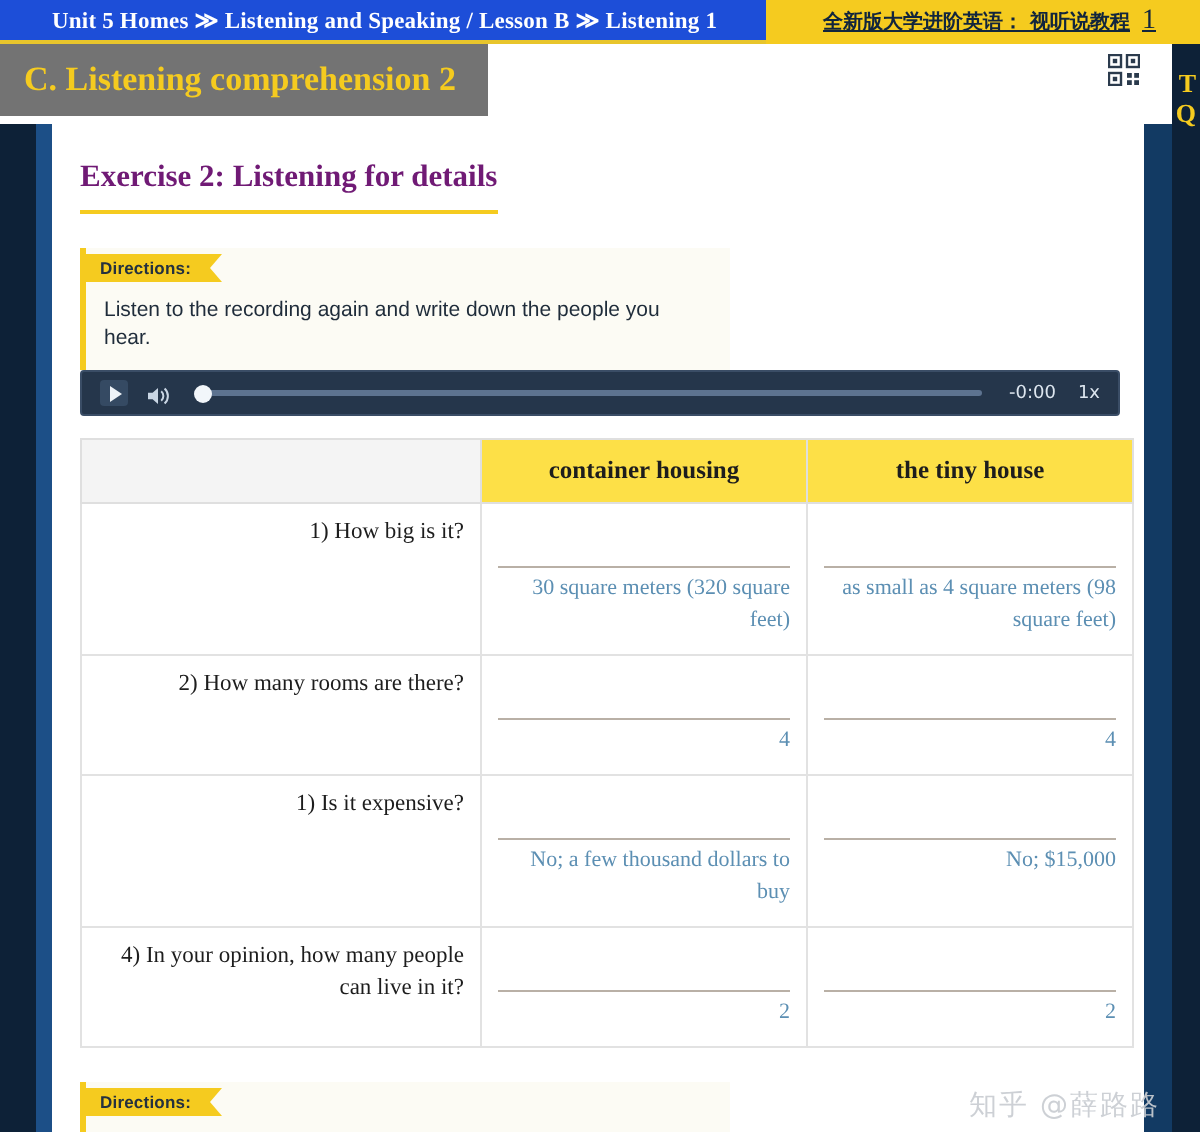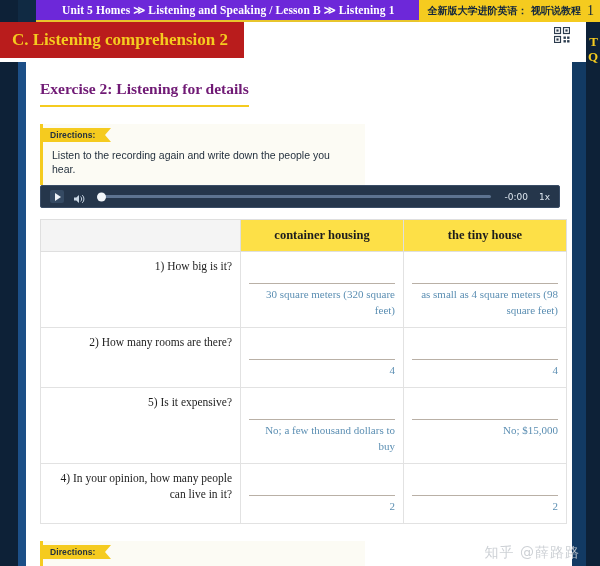--- a/index.html
+++ b/index.html
@@ -55,67 +55,67 @@
   
   .topbar {
     position: absolute;
     left: 0; top: 0; right: 0;
     height: 22px;
     z-index: 8;
     display: flex;
     align-items: stretch;
   }
   .topbar-left {
-    background: #6d28d9;
+    background: #1d4ed8;
     color: #ffffff;
     flex: 0 0 383px;
     display: flex;
     align-items: center;
     padding-left: 26px;
     font-family: "Liberation Serif", serif;
     font-size: 11.5px;
     font-weight: bold;
     letter-spacing: .1px;
     white-space: nowrap;
     border-bottom: 2px solid #e8c52c;
-    margin-left: 36px;
   }
   .topbar-right {
     background: #f5cb1f;
     color: #11253d;
     flex: 1 1 auto;
     display: flex;
     align-items: center;
     justify-content: flex-end;
-    padding-right: 6px;
+    padding-right: 22px;
     gap: 6px;
     font-family: "DejaVu Sans", sans-serif;
     font-size: 10px;
     font-weight: bold;
     white-space: nowrap;
+    text-decoration: underline;
   }
   .topbar-right .page-num {
     font-family: "Liberation Serif", serif;
     font-size: 14px;
     font-weight: normal;
   }
 
   
   .banner-row {
     position: absolute;
     left: 0; top: 22px; right: 14px;
     height: 40px;
     background: #ffffff;
     z-index: 7;
   }
   .banner {
     position: absolute;
     left: 0; top: 0;
     height: 36px;
-    background: #b91c1c;
+    background: #737373;
     color: #f5cb1f;
     display: flex;
     align-items: center;
     padding: 0 16px 0 12px;
     font-family: "Liberation Serif", serif;
     font-size: 17px;
     font-weight: bold;
     white-space: nowrap;
   }
   .qr-icon {
@@ -404,21 +404,21 @@
             <td class="ans">
               <div class="ans-line tall"></div>
               <div class="ans-text">4</div>
             </td>
             <td class="ans">
               <div class="ans-line tall"></div>
               <div class="ans-text">4</div>
             </td>
           </tr>
           <tr>
-            <td>5) Is it expensive?</td>
+            <td>1) Is it expensive?</td>
             <td class="ans">
               <div class="ans-line tall"></div>
               <div class="ans-text">No; a few thousand dollars to buy</div>
             </td>
             <td class="ans">
               <div class="ans-line tall"></div>
               <div class="ans-text">No; $15,000</div>
             </td>
           </tr>
           <tr>

